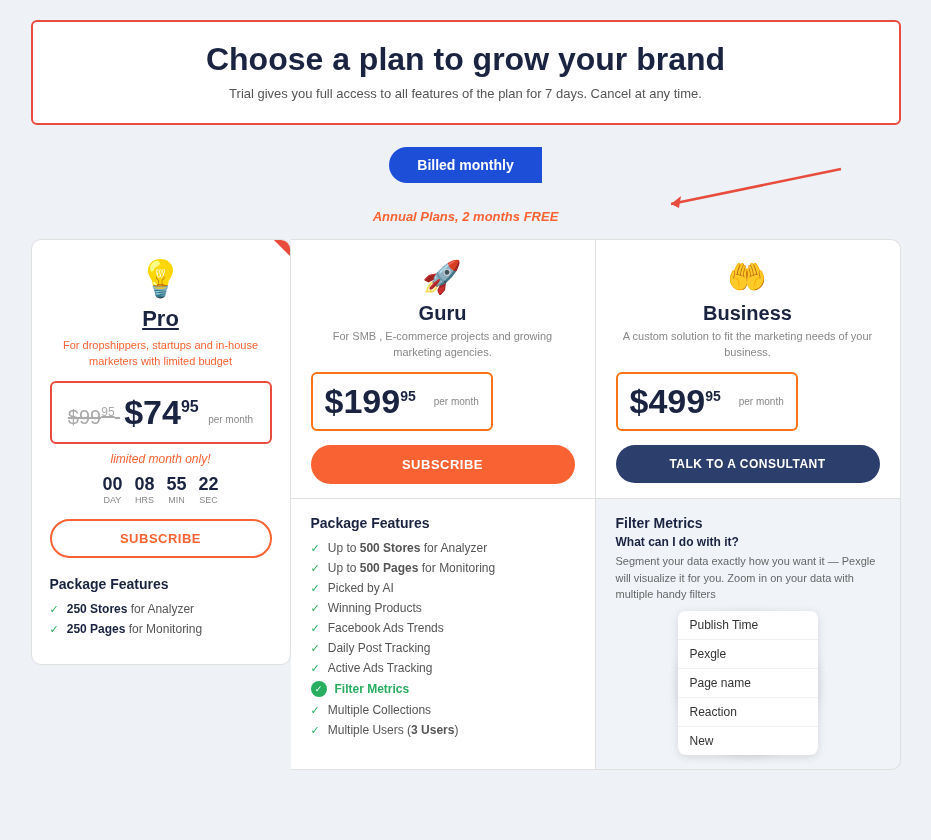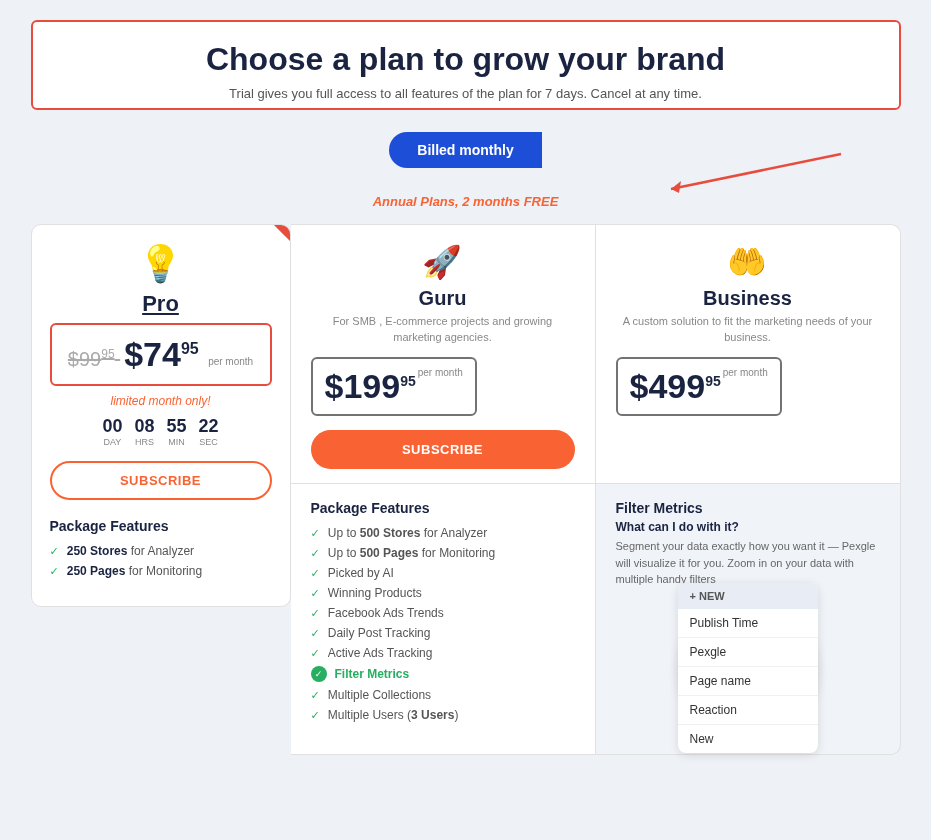--- a/index.html
+++ b/index.html
@@ -15,21 +15,21 @@
       width: 931px;
       padding: 20px 20px 30px;
     }
 
     
     .header-box {
       border: 2px solid #e74c3c;
       border-radius: 6px;
       background: #fff;
       text-align: center;
-      padding: 18px 30px 7px;
+      padding: 18px 30px 22px;
       margin: 0 auto 22px;
       max-width: 870px;
     }
     .header-title {
       font-size: 32px;
       font-weight: 700;
       color: #1a2340;
       line-height: 1.2;
       margin-bottom: 8px;
     }
@@ -245,26 +245,26 @@
       margin-bottom: 12px;
       line-height: 1.4;
     }
     .price-large {
       font-size: 34px;
       font-weight: 700;
       color: #1a2340;
     }
     .price-large sup { font-size: 16px; }
     .price-box-outlined {
-      border: 2px solid #737373;
+      border: 2px solid #f97316;
       border-radius: 6px;
       padding: 8px 12px;
       display: inline-flex;
-      align-items: flex-start;
-      gap: 2px;
+      align-items: center;
+      gap: 18px;
       margin-bottom: 14px;
     }
     .price-pm {
       font-size: 10px;
       color: #888;
     }
 
     .btn-consultant {
       display: block;
       width: 100%;
@@ -386,20 +386,21 @@
       <div style="position:absolute;top:0;right:0;width:70px;height:70px;overflow:hidden;">
         <div style="position:absolute;top:8px;right:-18px;background:#e74c3c;color:#fff;font-size:9px;font-weight:800;padding:4px 22px;transform:rotate(45deg);transform-origin:top right;white-space:nowrap;">
           <span>SAVE 25%</span>
         </div>
       </div>
 
       <div class="plan-icon">
         <span>💡</span>
       </div>
       <div class="plan-name">Pro</div>
+      <div class="plan-desc">For dropshippers, startups and in-house marketers with limited budget</div>
 
       <div class="price-box">
         <span class="price-original">
           <span>$99</span><sup>95</sup>
         </span>
         <span class="price-current">
           <span>$74</span><sup>95</sup>
         </span>
         <span class="price-per-month">per month</span>
       </div>
@@ -462,20 +463,21 @@
             <span>🤲</span>
           </div>
           <div class="plan-name-center">Business</div>
           <div class="plan-desc-gray">A custom solution to fit the marketing needs of your business.</div>
           <div class="price-box-outlined">
             <span class="price-large">
               <span>$499</span><sup style="font-size:14px;">95</sup>
             </span>
             <span class="price-pm">per month</span>
           </div>
+          <button class="btn-consultant">TALK TO A CONSULTANT</button>
         </div>
       </div>
 
       <div style="display:flex;">
 
         <div style="flex:1;background:#fff;border:1px solid #e0e0e0;border-left:none;border-radius:0 0 0 0;padding:16px 20px;">
           <div class="features-title">Package Features</div>
           <div class="feature-item">
             <span class="feature-check-gray">✓</span>
             <span>Up to <strong>500 Stores</strong> for Analyzer</span>
@@ -519,21 +521,20 @@
         </div>
 
         <div style="flex:1;background:#f0f4f9;border:1px solid #e0e0e0;border-left:none;border-radius:0 0 10px 0;padding:16px 20px;">
           <div class="fm-title">Filter Metrics</div>
           <div class="fm-question">What can I do with it?</div>
           <div class="fm-desc">Segment your data exactly how you want it — Pexgle will visualize it for you. Zoom in on your data with multiple handy filters</div>
 
           <div style="position:relative;">
             <div style="background:#fff;border-radius:50%;width:140px;height:140px;display:flex;align-items:center;justify-content:center;box-shadow:0 2px 12px rgba(0,0,0,0.1);margin:0 auto;position:relative;overflow:visible;">
               <div class="dropdown-mock">
-                <div class="dropdown-header">+ NEW</div>
                 <div class="dropdown-item">Publish Time</div>
                 <div class="dropdown-item">Pexgle</div>
                 <div class="dropdown-item">Page name</div>
                 <div class="dropdown-item">Reaction</div>
                 <div class="dropdown-item">New</div>
               </div>
             </div>
           </div>
         </div>
       </div>

